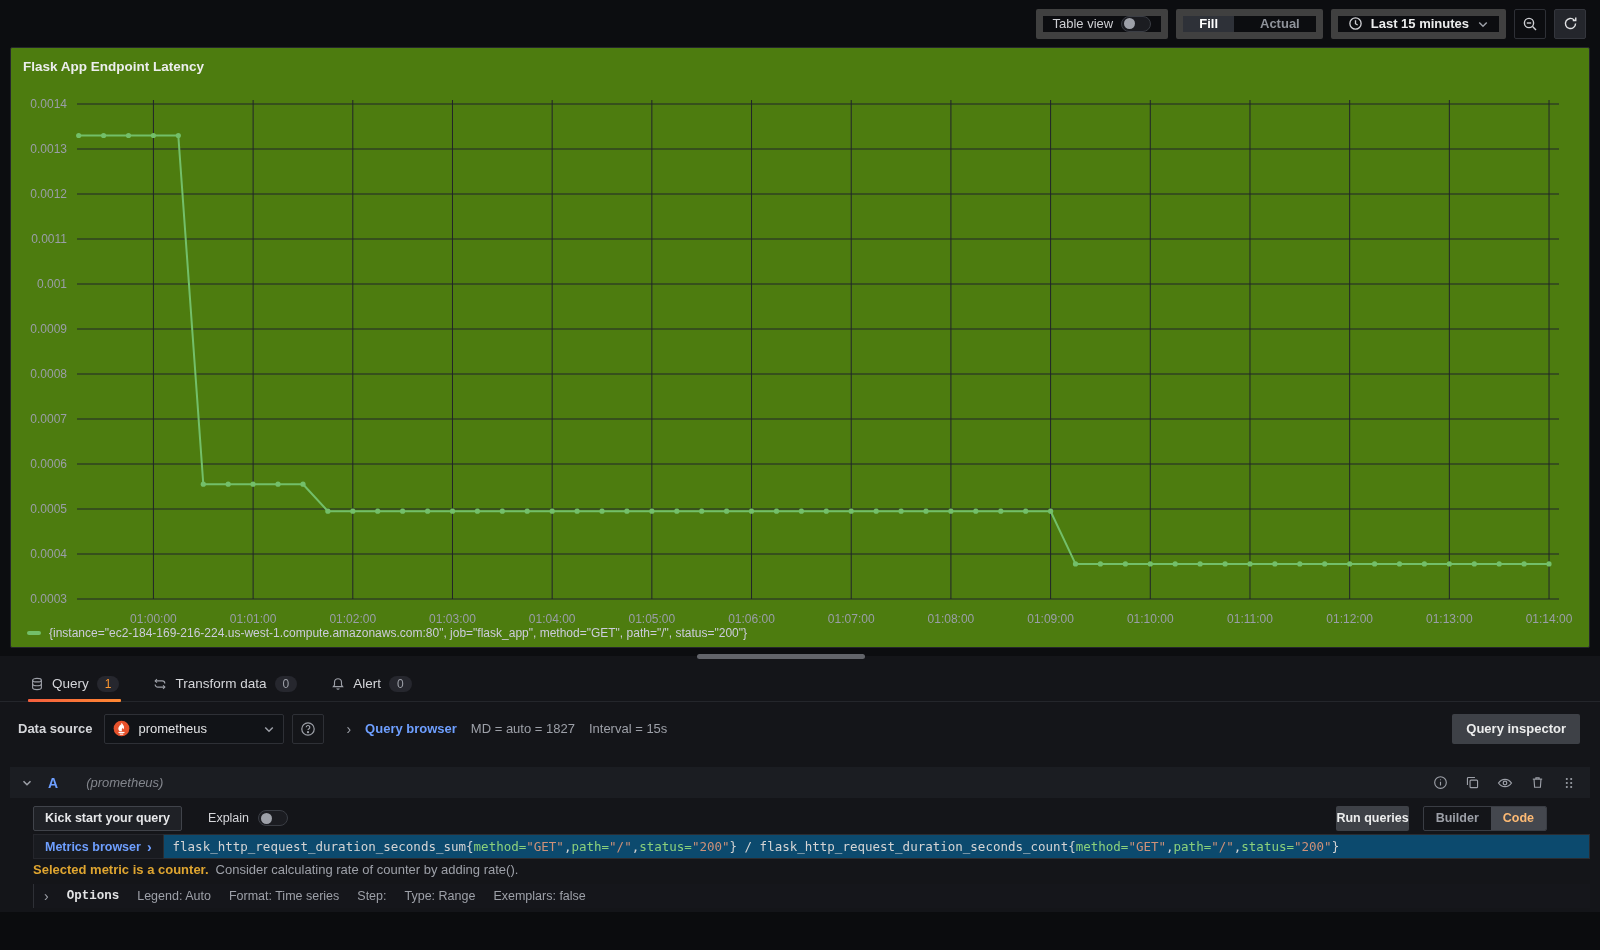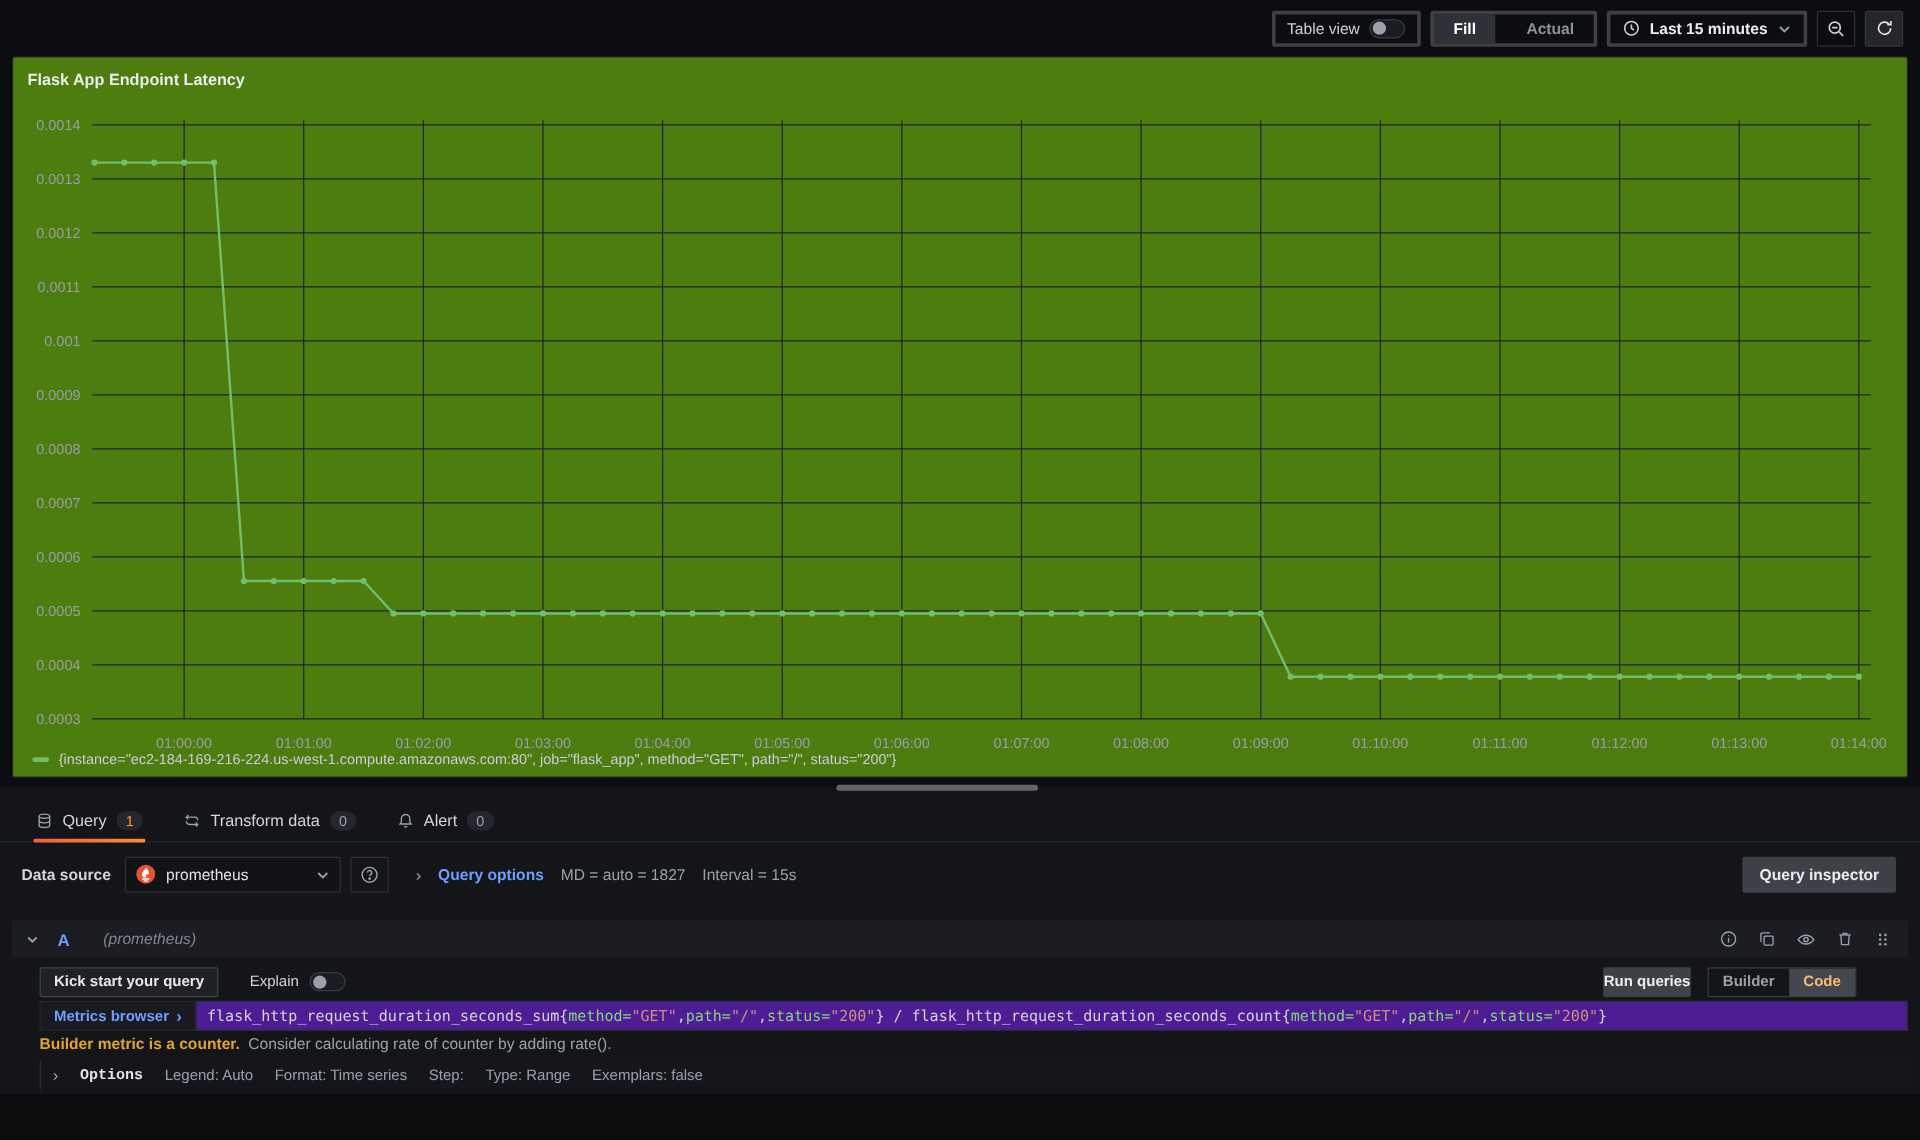--- a/index.html
+++ b/index.html
@@ -1,20 +1,20 @@
 <!DOCTYPE html>
 <html><head>
 <meta charset="utf-8">
 <style>
   * { margin:0; padding:0; box-sizing:border-box; }
   html,body { width:1600px; height:950px; background:#0c0d10; font-family:"Liberation Sans",sans-serif; color:#d8d9dd; overflow:hidden; position:relative; }
 
   
   .toolbar { position:absolute; top:0; left:0; right:0; height:47px; display:flex; justify-content:flex-end; align-items:center; gap:8px; padding:0 14px; }
-  .tb-group { height:30px; border:3px solid #404040; border-radius:2px; display:flex; align-items:center; padding:0 10px; font-size:13px; color:#cfd0d4; gap:8px; background:transparent; }
+  .tb-group { height:30px; border:7px solid #404040; border-radius:2px; display:flex; align-items:center; padding:0 10px; font-size:13px; color:#cfd0d4; gap:8px; background:transparent; }
   .seg { padding:0; overflow:hidden;gap:10px; }
   .seg-btn { height:28px; border:none; background:transparent; color:#8e9299; font-family:inherit; font-size:13px; font-weight:600; padding:0 16px; cursor:pointer; }
   .seg-btn.active { background:#2e3138; color:#fff; }
   .picker { font-weight:600; color:#eceded; cursor:pointer; }
   .tb-icon { width:32px; height:30px; border:1px solid #2e3036; border-radius:2px; background:transparent; display:flex; align-items:center; justify-content:center; color:#cfd0d4; cursor:pointer; }
   .tb-icon.filled { background:#24262c; border-color:#34363d; }
   .toggle { width:30px; height:16px; border-radius:9px; background:#1b1c21; border:1px solid #3a3d44; position:relative; cursor:pointer; }
   .toggle .knob { position:absolute; left:2px; top:1.5px; width:11px; height:11px; border-radius:50%; background:#9da0a8; }
 
   
@@ -63,21 +63,21 @@
   .explain { margin-left:26px; font-size:12.5px; color:#d5d6da; margin-right:9px; }
   .right-btns { margin-left:auto; display:flex; align-items:center; gap:14px; }
   .btn-run { height:25px; font-size:12.5px; padding:0 0; }
   .bc-group { height:25px; border:1px solid #3a3d44; border-radius:2px; display:flex; overflow:hidden; }
   .bc-group button { border:none; background:transparent; color:#9da0a8; font-family:inherit; font-size:12.5px; font-weight:600; padding:0 12px; cursor:pointer; }
   .bc-group button.active { background:#44474e; color:#fdba74; }
 
   
   .code-row { position:absolute; top:834px; left:33px; right:10px; height:25px; display:flex; }
   .mb-btn { display:flex; align-items:center; gap:6px; background:#191b20; border:1px solid #25262c; border-right:none; padding:0 11px; color:#6e9fff; font-size:12.5px; font-weight:600; cursor:pointer; white-space:nowrap; }
-  .editor { flex:1; background:#4c1d95; border:1px solid #2a2c31; display:flex; align-items:center; padding:0 9px; font-family:"DejaVu Sans Mono","Liberation Mono",monospace; font-size:12.5px; color:#d4d4d4; white-space:pre; overflow:hidden; cursor:text; }
+  .editor { flex:1; background:#0c4a6e; border:1px solid #2a2c31; display:flex; align-items:center; padding:0 9px; font-family:"DejaVu Sans Mono","Liberation Mono",monospace; font-size:12.5px; color:#d4d4d4; white-space:pre; overflow:hidden; cursor:text; }
   .tok-l { color:#8bd17c; }
   .tok-s { color:#ce9178; }
 
   
   .warning-row { position:absolute; top:861px; left:33px; height:17px; font-size:13px; display:flex; gap:7px; align-items:center; }
   .warn { color:#dfa530; font-weight:600; }
   .warn-link { color:#9da0a8; cursor:pointer; }
 
   
   .options-row { position:absolute; top:884px; left:33px; right:10px; height:24px; display:flex; align-items:center; gap:18px; font-size:12.5px; color:#9da0a8; border-left:1px solid #2e3036; padding-left:10px; background:#15161b; }
@@ -304,21 +304,21 @@
   </div>
   <button class="icon-btn">
     <svg class="icon" width="16" height="16" viewBox="0 0 16 16" fill="none" stroke="currentColor" stroke-width="1.2">
         <circle cx="8" cy="8" r="6.2"></circle>
         <path d="M6.2 6.2a1.8 1.8 0 1 1 2.6 1.7c-.5.3-.8.6-.8 1.2"></path>
         <circle cx="8" cy="11.2" r="0.5" fill="currentColor"></circle>
       </svg>
   </button>
   <div class="q-options">
     <span class="chev">›</span>
-    <span class="link-blue" style="font-size:13px">Query options</span>
+    <span class="link-blue" style="font-size:13px">Query browser</span>
     <span class="muted">MD = auto = 1827</span>
     <span class="muted">Interval = 15s</span>
   </div>
   <button class="btn-secondary" style="margin-left:auto">Query inspector</button>
 </div>
 
 <div class="row-a">
   <svg class="icon" width="14" height="14" viewBox="0 0 16 16" fill="none" stroke="#9da0a8" stroke-width="1.8">
       <polyline points="4,6 8,10 12,6"></polyline>
     </svg>
@@ -381,21 +381,21 @@
 
 <div class="code-row">
   <div class="mb-btn">
     <span>Metrics browser</span>
     <span class="chev" style="color:#6e9fff">›</span>
   </div>
   <div class="editor" id="promql"><span class="tok-p">flask_http_request_duration_seconds_sum{</span><span class="tok-l">method=</span><span class="tok-s">"GET"</span><span class="tok-p">,</span><span class="tok-l">path=</span><span class="tok-s">"/"</span><span class="tok-p">,</span><span class="tok-l">status=</span><span class="tok-s">"200"</span><span class="tok-p">} / flask_http_request_duration_seconds_count{</span><span class="tok-l">method=</span><span class="tok-s">"GET"</span><span class="tok-p">,</span><span class="tok-l">path=</span><span class="tok-s">"/"</span><span class="tok-p">,</span><span class="tok-l">status=</span><span class="tok-s">"200"</span><span class="tok-p">}</span></div>
 </div>
 
 <div class="warning-row">
-  <span class="warn">Builder metric is a counter.</span>
+  <span class="warn">Selected metric is a counter.</span>
   <span class="warn-link">Consider calculating rate of counter by adding rate().</span>
 </div>
 
 <div class="options-row">
   <span class="chev">›</span>
   <span class="opt-title">Options</span>
   <span>Legend: Auto</span>
   <span>Format: Time series</span>
   <span>Step:</span>
   <span>Type: Range</span>

